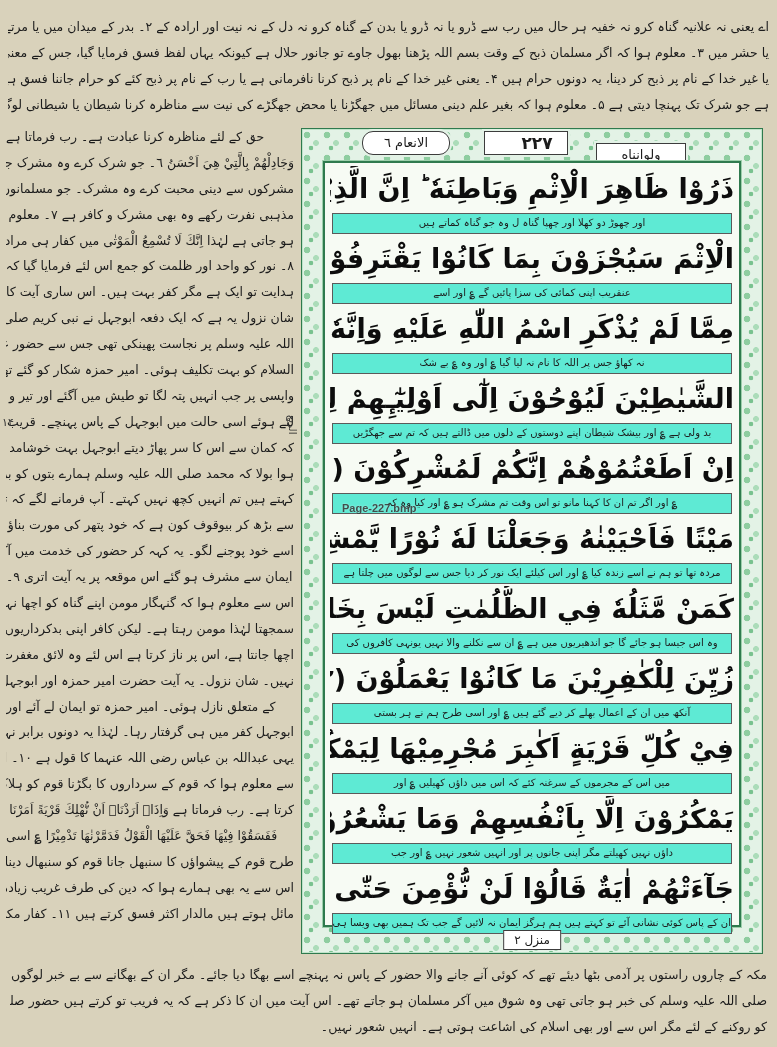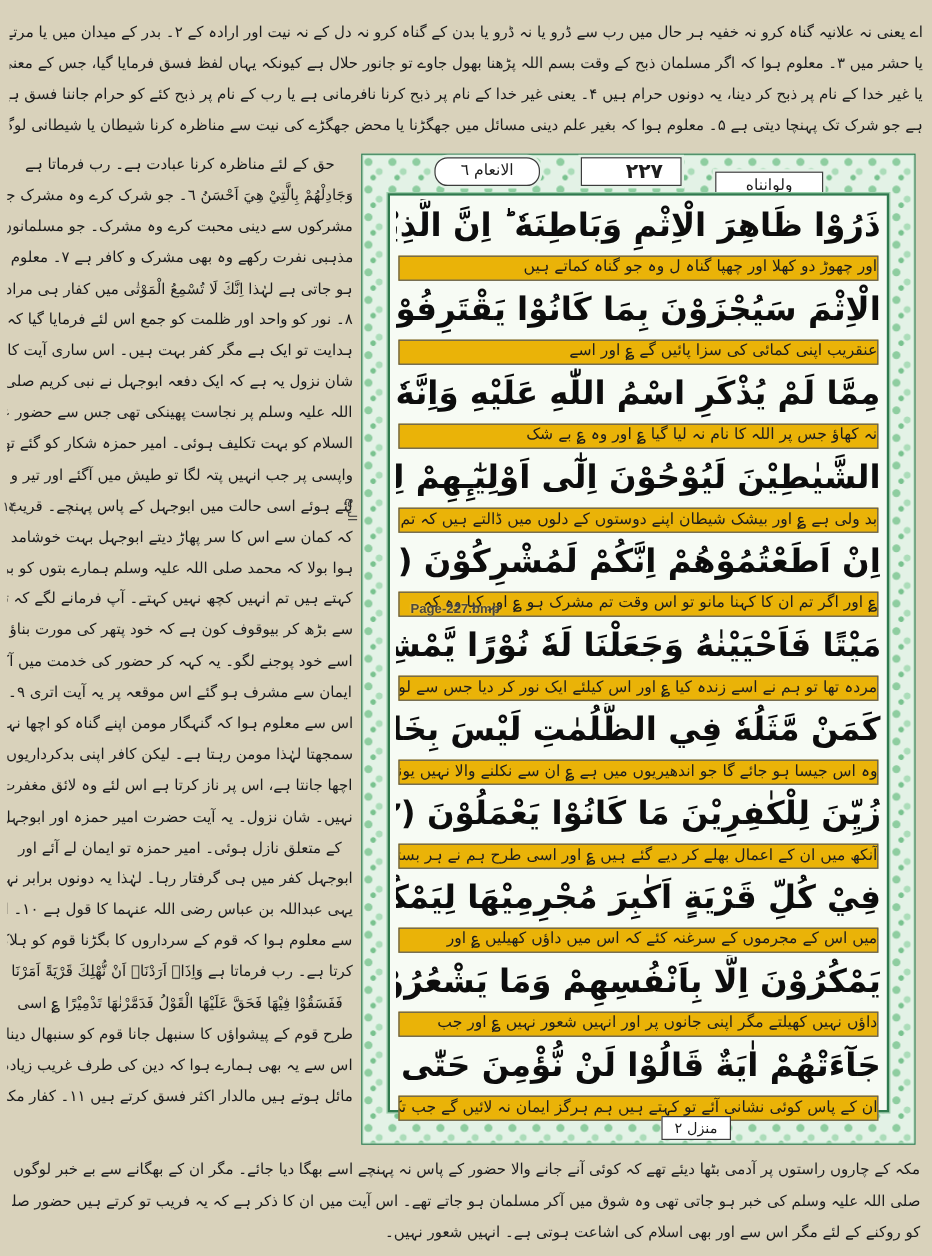--- a/index.html
+++ b/index.html
@@ -18,21 +18,21 @@
     height:26px;line-height:26px;font-size:12.5px;
     white-space:nowrap;overflow:hidden;text-align:right;
   }
   
   .left-commentary{
     position:absolute;top:124px;left:6px;width:288px;height:828px;
     direction:rtl;
   }
   .left-commentary .c-line{
     height:25.9px;line-height:25.9px;font-size:12.5px;
-    white-space:nowrap;overflow:hidden;text-align:center;
+    white-space:nowrap;overflow:hidden;text-align:left;
   }
   
   .bottom-commentary{
     position:absolute;top:962px;right:10px;left:10px;height:80px;
     direction:rtl;
   }
   .bottom-commentary .c-line{
     height:26px;line-height:26px;font-size:12.5px;
     white-space:nowrap;overflow:hidden;text-align:right;
   }
@@ -68,30 +68,30 @@
   .hdr-pageno{left:182px;min-width:44px;font-size:17px;font-weight:bold;letter-spacing:1px;padding-left:30px;}
   .hdr-juz{right:76px;min-width:72px;margin-top:12px;}
   
   .verse-row{width:100%;}
   .arabic-line{
     height:46px;line-height:46px;font-size:27px;font-weight:bold;
     text-align:center;white-space:nowrap;overflow:hidden;direction:rtl;
     color:#0d0d0d;
   }
   .urdu-line{
-    height:19px;line-height:18px;font-size:13px;
-    background:#eab308;border:1px solid #5a5a5a;
+    height:19px;line-height:18px;font-size:10px;
+    background:#5eead4;border:1px solid #5a5a5a;
     margin:1px 2px 2px 2px;
-    text-align:right;white-space:nowrap;overflow:hidden;direction:rtl;
+    text-align:center;white-space:nowrap;overflow:hidden;direction:rtl;
   }
   
   .manzil-box{
     position:absolute;bottom:3px;left:50%;transform:translateX(-50%);
     background:#ffffff;border:1px solid #3c3c3c;
-    font-size:12px;height:18px;line-height:18px;padding:0 10px;direction:rtl;margin-left:48px;
+    font-size:12px;height:18px;line-height:18px;padding:0 10px;direction:rtl;
   }
   
   .rub-marker{
     position:absolute;left:282px;top:415px;width:16px;
     writing-mode:vertical-rl;font-size:10px;color:#333;direction:rtl;
     text-align:center;letter-spacing:1px;
   }
   .left-margin-note{
     position:absolute;left:0px;top:416px;width:16px;
     font-size:11px;color:#333;text-align:center;line-height:13px;direction:rtl;

